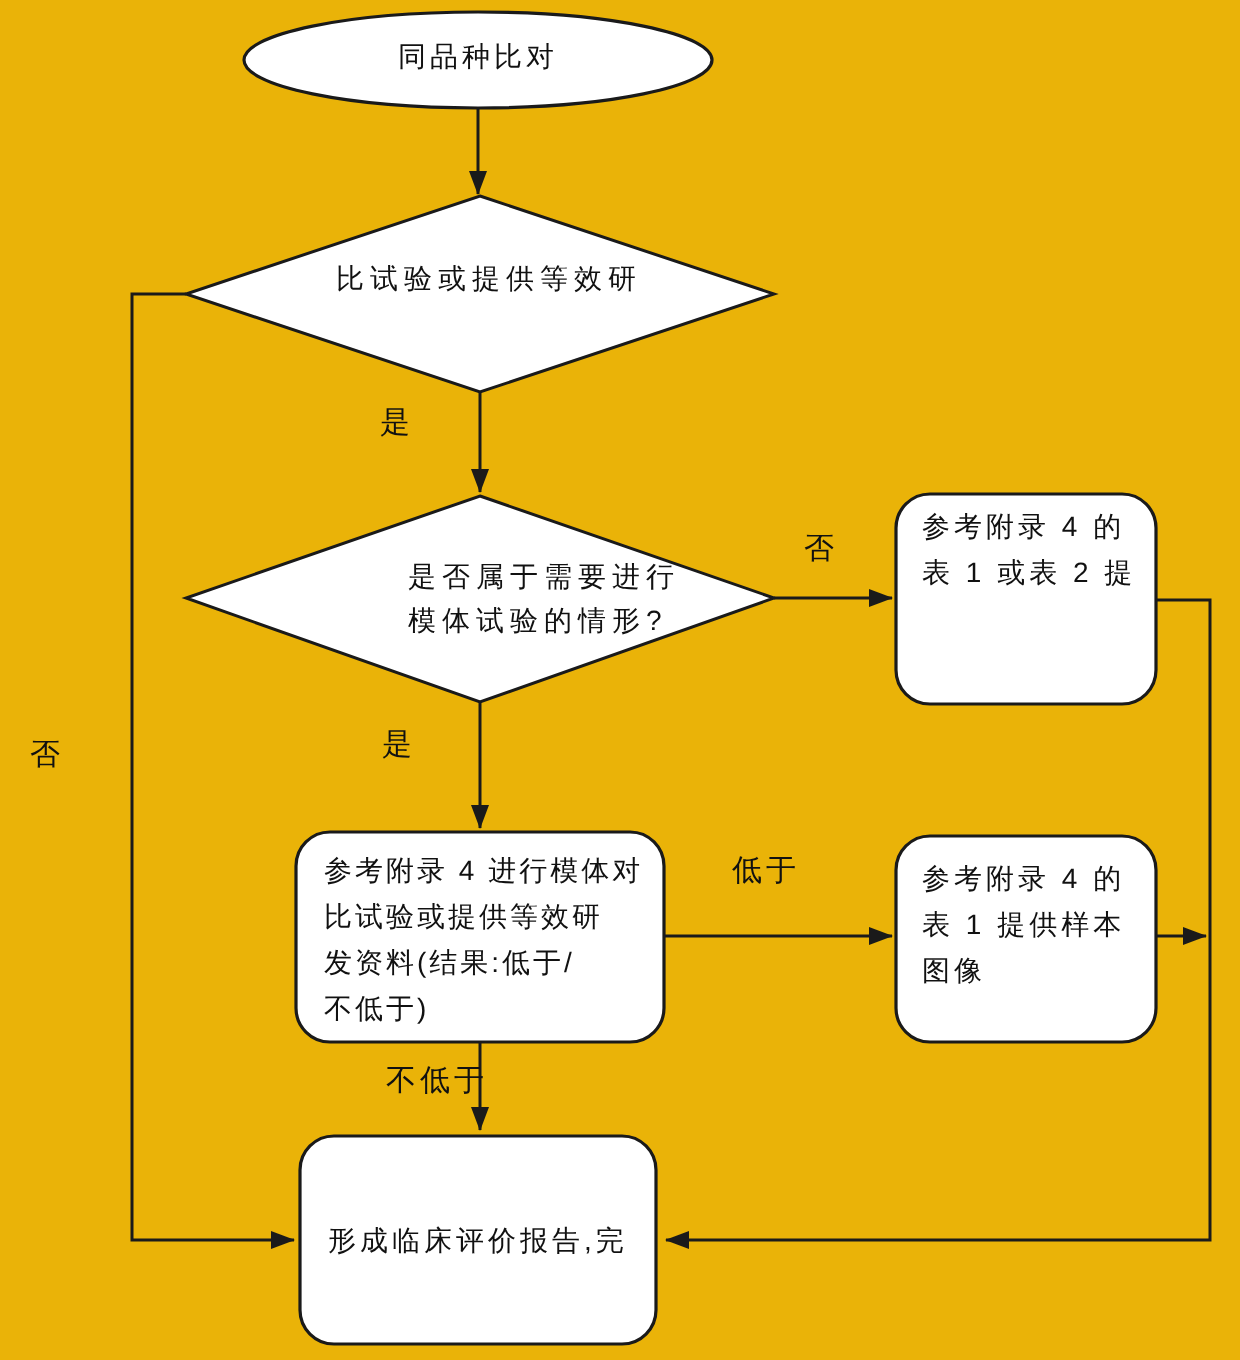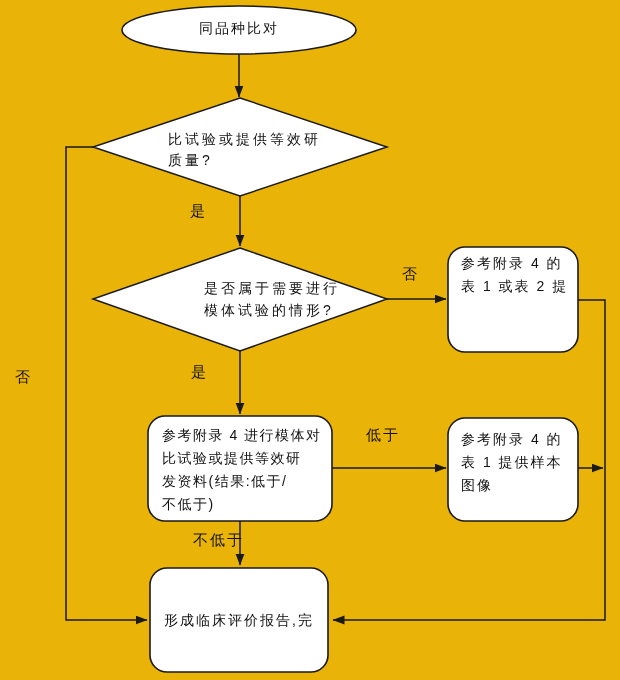--- a/index.html
+++ b/index.html
@@ -93,21 +93,20 @@
 
     <path d="M578,300 L605,300 L605,620 L333,620" fill="none" stroke="#1a1a1a" stroke-width="1.5" marker-end="url(#arr)"></path>
   </svg>
 
   <div class="txt start-text">
     <div>同品种比对</div>
   </div>
 
   <div class="txt d1-text">
     <div>比试验或提供等效研</div>
-    <div>质量?</div>
   </div>
 
   <div class="txt d2-text">
     <div>是否属于需要进行</div>
     <div>模体试验的情形?</div>
   </div>
 
   <div class="txt box-tr-text">
     <div>参考附录 4 的</div>
     <div>表 1 或表 2 提</div>

